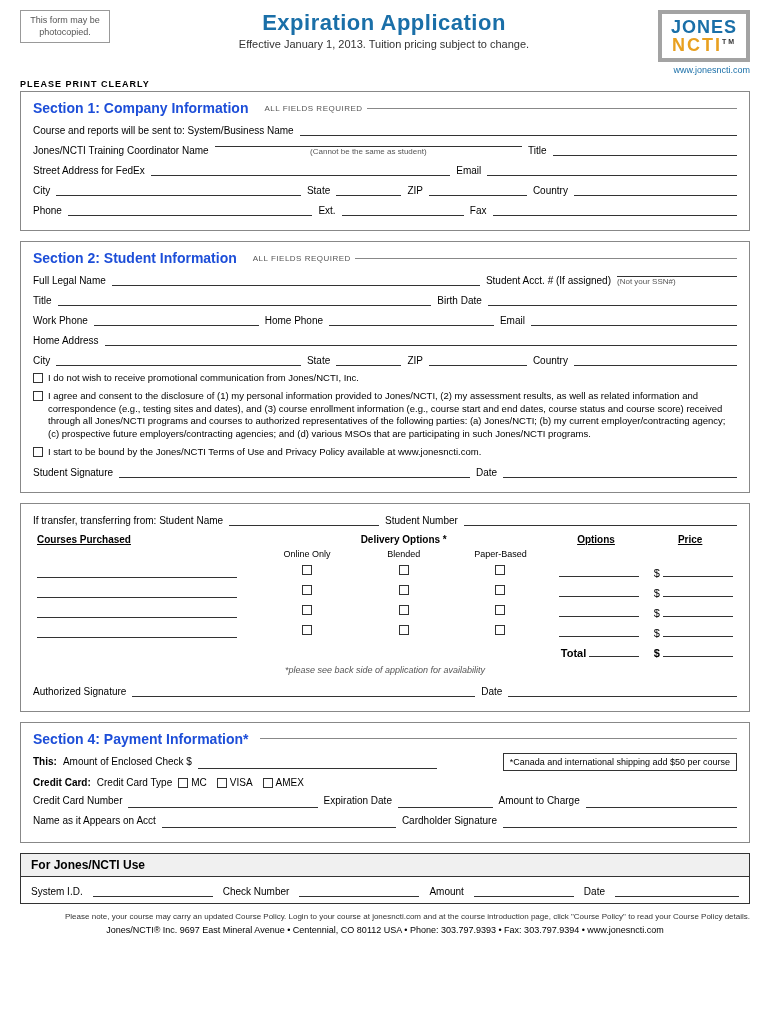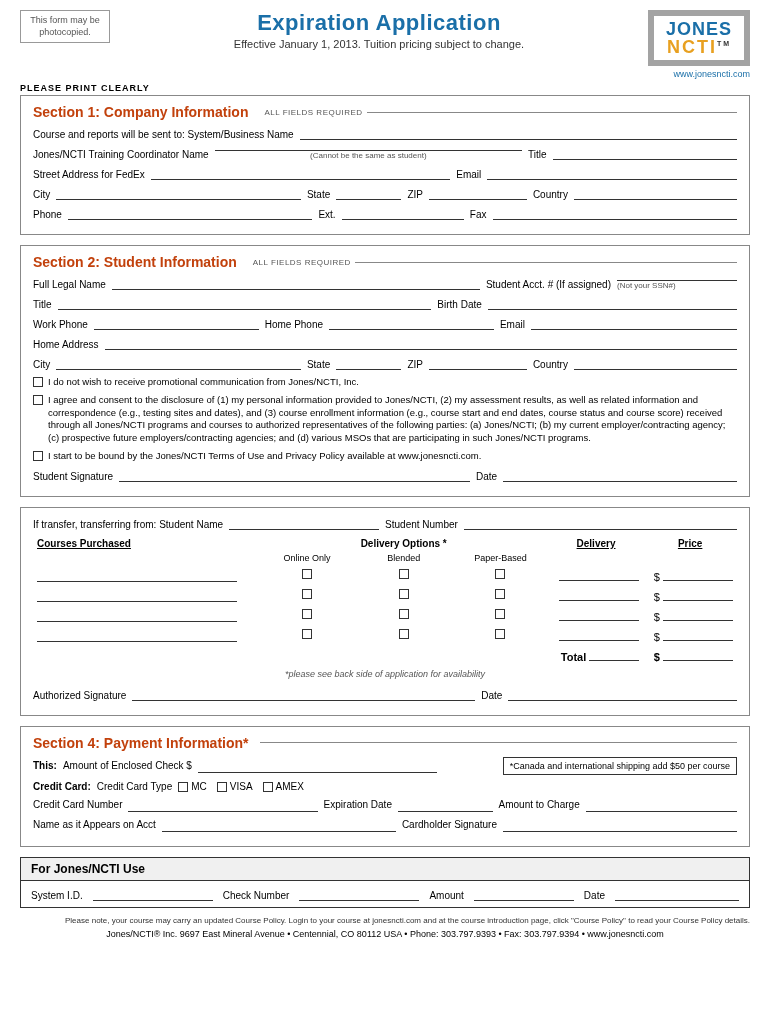--- a/index.html
+++ b/index.html
@@ -52,24 +52,24 @@
       font-size: 11px;
       color: #333;
       margin-top: 2px;
     }
     .header-right {
       display: flex;
       flex-direction: column;
       align-items: flex-end;
     }
     .logo-box {
-      border: 6px solid #a3a3a3;
+      border: 4px solid #a3a3a3;
       padding: 4px 6px;
       text-align: center;
-      width: 102px;
+      width: 92px;
     }
     .logo-jones {
       font-size: 18px;
       font-weight: 900;
       color: #1a6fa8;
       line-height: 1;
       letter-spacing: 1px;
     }
     .logo-ncti {
       font-size: 18px;
@@ -105,21 +105,21 @@
     }
     .section-header {
       display: flex;
       align-items: center;
       margin-bottom: 6px;
       position: relative;
     }
     .section-title {
       font-size: 14px;
       font-weight: bold;
-      color: #c2410c;
+      color: #1d4ed8;
       background: #fff;
       padding-right: 8px;
       white-space: nowrap;
     }
     .section-line {
       flex: 1;
       height: 1px;
       background: #888;
       margin-left: 4px;
     }
@@ -465,21 +465,21 @@
     <table class="course-table">
       <thead>
         <tr>
           <th class="left-align" style="width:210px;">
             <span style="text-decoration:underline;">Courses Purchased</span>
           </th>
           <th colspan="3">
             <span>Delivery Options *</span>
           </th>
           <th style="width:80px;">
-            <span style="text-decoration:underline;">Delivery</span>
+            <span style="text-decoration:underline;">Options</span>
           </th>
           <th style="width:80px;">
             <span style="text-decoration:underline;">Price</span>
           </th>
         </tr>
         <tr>
           <th></th>
           <th style="font-size:9px;font-weight:normal;width:90px;">Online Only</th>
           <th style="font-size:9px;font-weight:normal;width:90px;">Blended</th>
           <th style="font-size:9px;font-weight:normal;width:90px;">Paper-Based</th>

